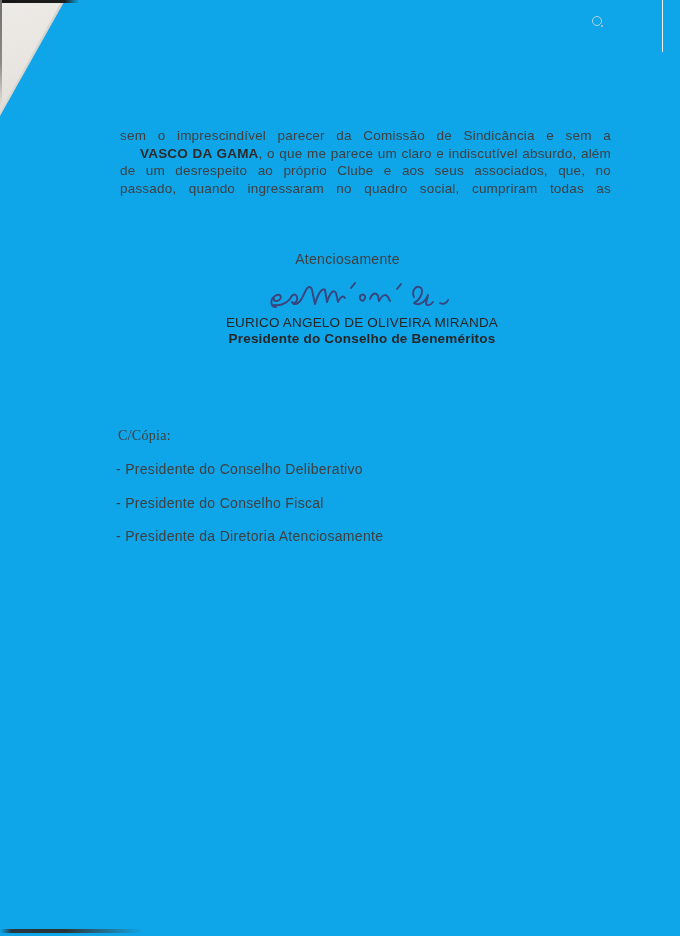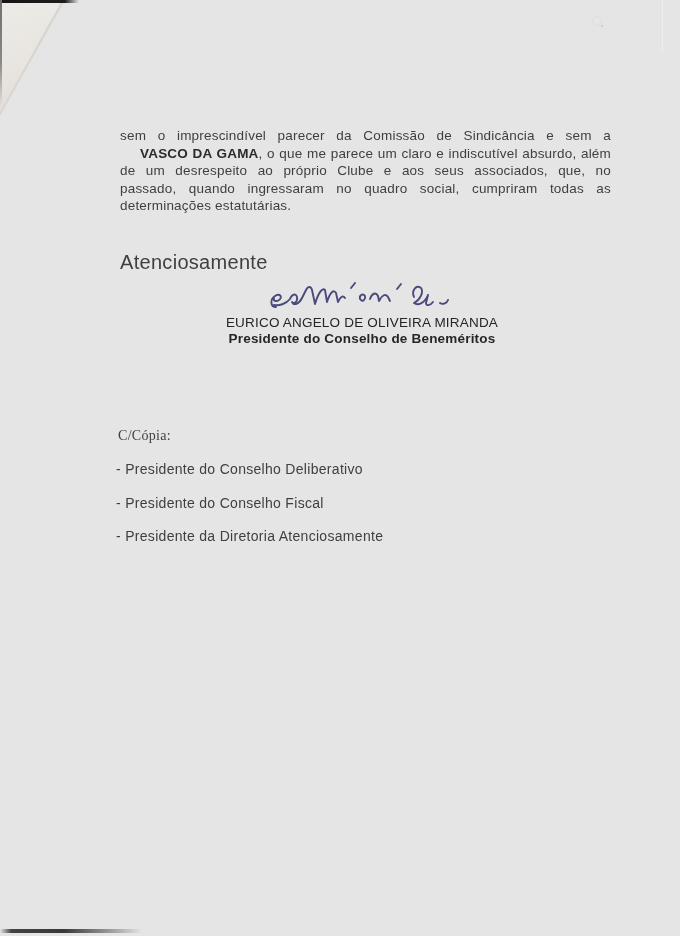--- a/index.html
+++ b/index.html
@@ -5,21 +5,21 @@
   html, body {
     margin: 0;
     padding: 0;
     background: #ffffff;
     font-family: "Liberation Sans", sans-serif;
   }
   .page {
     position: relative;
     width: 680px;
     height: 936px;
-    background: #e5e5e5;
+    background: #0ea5e9;
     overflow: hidden;
   }
 
   
   .scan-top-strip {
     position: absolute; left: 0; top: 0;
     width: 79px; height: 3px;
     background: linear-gradient(to right, #161616 0%, #1d1d1d 82%, rgba(30,30,30,0) 100%);
   }
   .corner-fold-under {
@@ -83,22 +83,22 @@
   }
   .bold-inline {
     font-weight: 700;
     color: #2b2b2b;
     margin-left: 20px;
   }
 
   .closing {
     position: absolute; left: 120px; top: 251px;
     width: 455px;
-    text-align: left;
-    font-size: 20px;
+    text-align: center;
+    font-size: 14px;
     color: #3f3f3f;
     letter-spacing: 0.3px;
   }
 
   .signature-wrap {
     position: absolute; left: 268px; top: 280px;
     width: 190px; height: 34px;
   }
 
   .signatory {
@@ -141,21 +141,20 @@
   <div class="scan-bottom-strip"></div>
   <div class="scan-right-line"></div>
   <div class="speck-ring"></div>
   <div class="speck-dot"></div>
 
   <div class="paragraph">
     <div class="jline">sem o imprescindível parecer da Comissão de Sindicância e sem a</div>
     <div class="jline"><span class="bold-inline">VASCO DA GAMA</span><span>, o que me parece um claro e indiscutível absurdo, além</span></div>
     <div class="jline">de um desrespeito ao próprio Clube e aos seus associados, que, no</div>
     <div class="jline">passado, quando ingressaram no quadro social, cumpriram todas as</div>
-    <div class="lline">determinações estatutárias.</div>
   </div>
 
   <div class="closing">Atenciosamente</div>
 
   <div class="signature-wrap">
     <svg width="190" height="34" viewBox="0 0 190 34">
       <g fill="none" stroke="#3d3d74" stroke-width="1.9" stroke-linecap="round" stroke-linejoin="round" opacity="0.92">
         <path d="M8,27 C2,27 2,19 7,16 C12,13 15,17 11,20 C8,22 5,21 6,18
              M6,25 C11,26 18,24 22,19 C24,14 28,13 29,17 C30,21 26,25 24,22
              C26,26 31,24 34,18 L38,10 C40,6 43,6 44,10 L47,24

